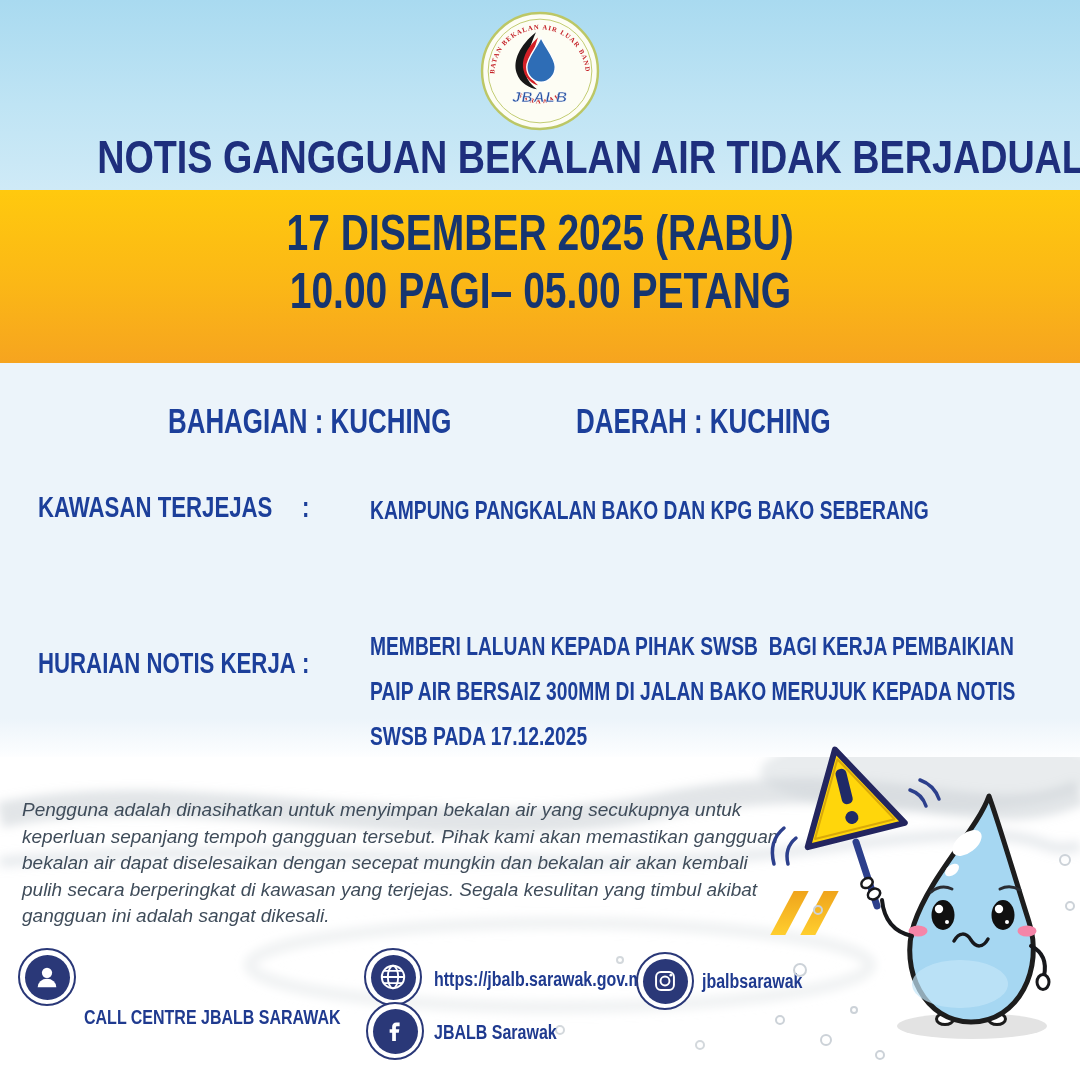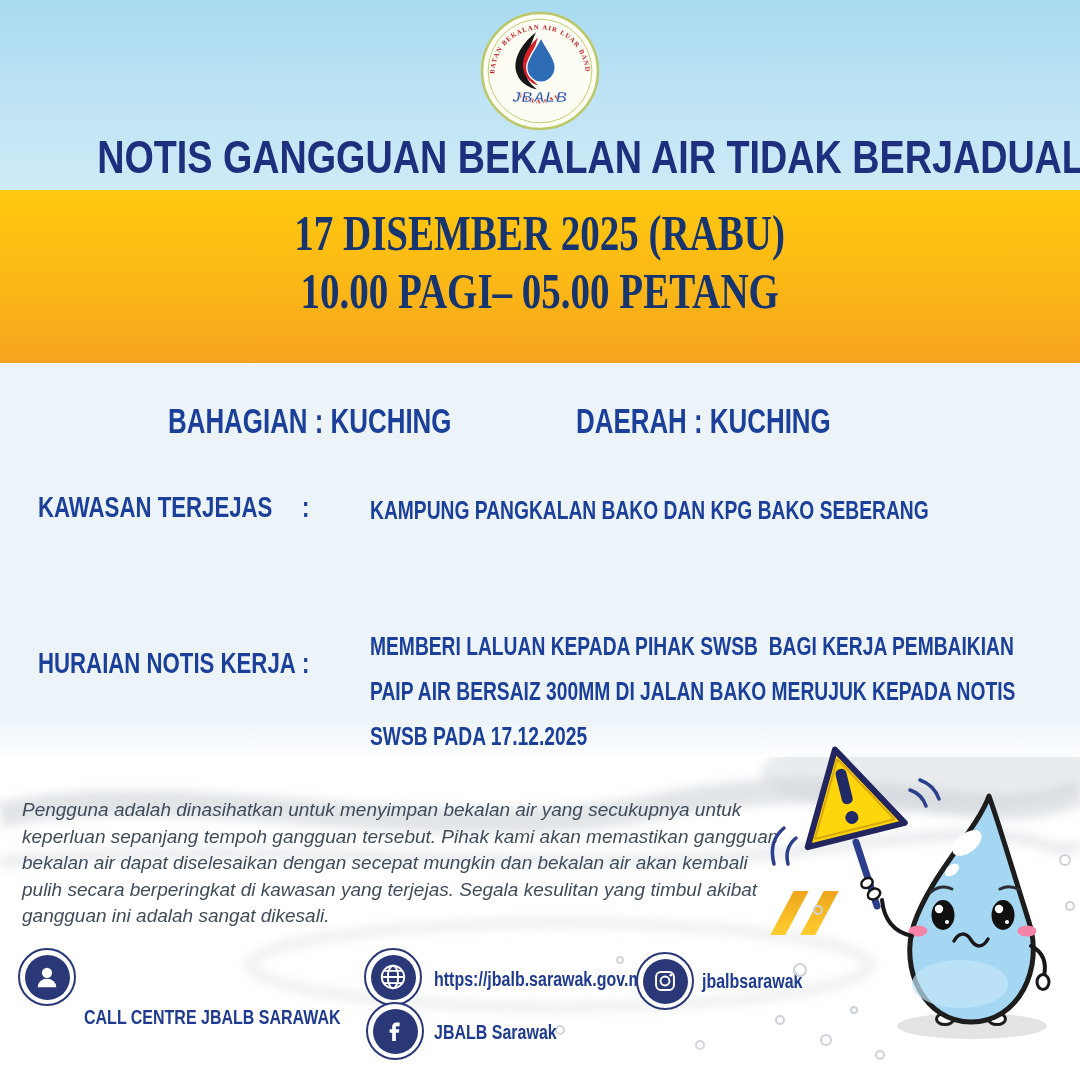--- a/index.html
+++ b/index.html
@@ -8,21 +8,21 @@
   
   .header{position:absolute;top:0;left:0;width:1080px;height:190px;z-index:2;
           background:linear-gradient(180deg,#a9daf0 0%,#bfe4f4 55%,#cfeaf7 100%);}
   .logo{position:absolute;top:10px;left:479px;width:122px;height:122px;z-index:3;}
   .title{position:absolute;top:130px;left:0;width:1080px;text-align:center;z-index:3;
          font-size:46px;font-weight:bold;color:#1e2f7d;transform:scaleX(.82);
          transform-origin:center;white-space:nowrap;}
   
   .band{position:absolute;top:190px;left:0;width:1080px;height:173px;z-index:2;
         background:linear-gradient(180deg,#ffc90e 0%,#fbb716 55%,#f6a41f 100%);
-        display:flex;flex-direction:column;align-items:center;padding-top:14px;box-sizing:border-box;font-family:Liberation Serif, serif;}
+        display:flex;flex-direction:column;align-items:center;padding-top:14px;box-sizing:border-box;}
   .band-line{font-size:50px;line-height:58px;font-weight:bold;color:#16356f;
              transform:scaleX(.78);transform-origin:center;white-space:nowrap;}
   
   .info{position:absolute;top:363px;left:0;width:1080px;height:394px;z-index:2;
         background:linear-gradient(180deg,#ecf4fa 0%,#ecf4fa 90%,#fdfeff 100%);}
   .blue-b{font-weight:bold;color:#1c3f9a;white-space:pre;transform-origin:left center;display:inline-block;}
   .bahagian{position:absolute;left:168px;top:38px;font-size:35px;transform:scaleX(.74);}
   .daerah{position:absolute;left:576px;top:38px;font-size:35px;transform:scaleX(.74);}
   .row-label{font-size:30px;transform:scaleX(.74);}
   .row-colon{font-size:30px;transform:scaleX(.74);}

